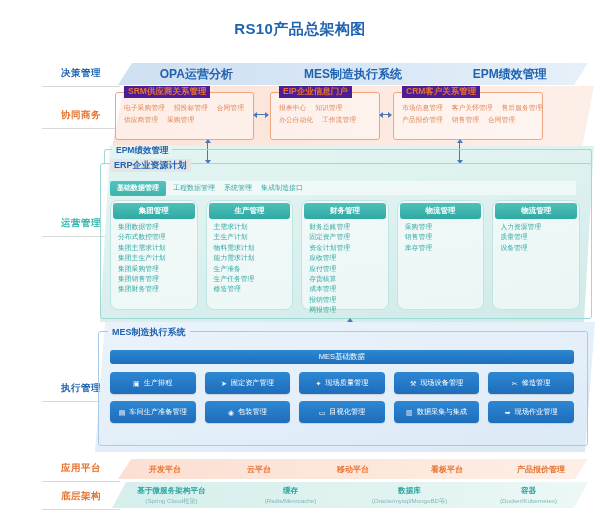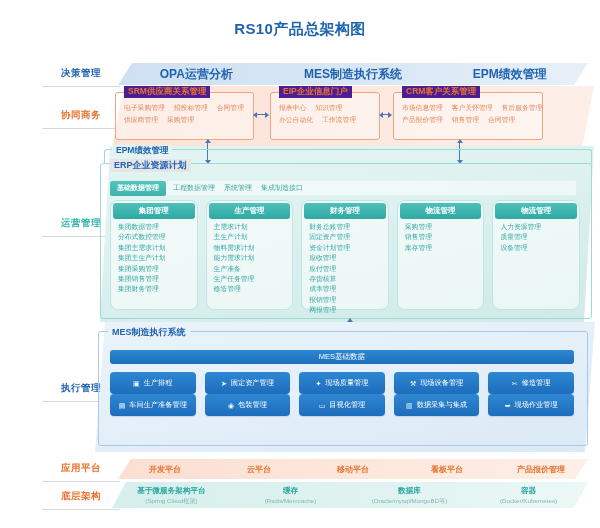--- a/index.html
+++ b/index.html
@@ -137,21 +137,21 @@
   }
   .mes-title{
     position:absolute;left:108px;top:326px;background:#e9f2fb;padding:0 4px;
     font-size:9px;font-weight:bold;color:#1f63b0;white-space:nowrap;z-index:3;
   }
   .mes-basebar{
     position:absolute;left:110px;top:350px;width:464px;height:14px;
     background:linear-gradient(180deg,#2f87d0,#1b6fbd);border-radius:3px;
     color:#fff;font-size:7.5px;display:flex;align-items:center;justify-content:center;
   }
-  .tiles{position:absolute;left:110px;top:372px;width:464px;display:flex;flex-direction:column;}
+  .tiles{position:absolute;left:110px;top:372px;width:464px;display:flex;flex-direction:column;gap:7px;}
   .tile-row{display:flex;gap:9px;}
   .tile{
     flex:1;height:22px;border-radius:4px;
     background:linear-gradient(180deg,#2e87d2 0%,#1d6dbb 100%);
     color:#fff;font-size:7.2px;display:flex;align-items:center;justify-content:center;gap:4px;
     white-space:nowrap;box-shadow:0 1px 1px rgba(0,0,0,.12);
   }
   .tile .ic{font-size:7px;line-height:1;opacity:.95;}
 
   

